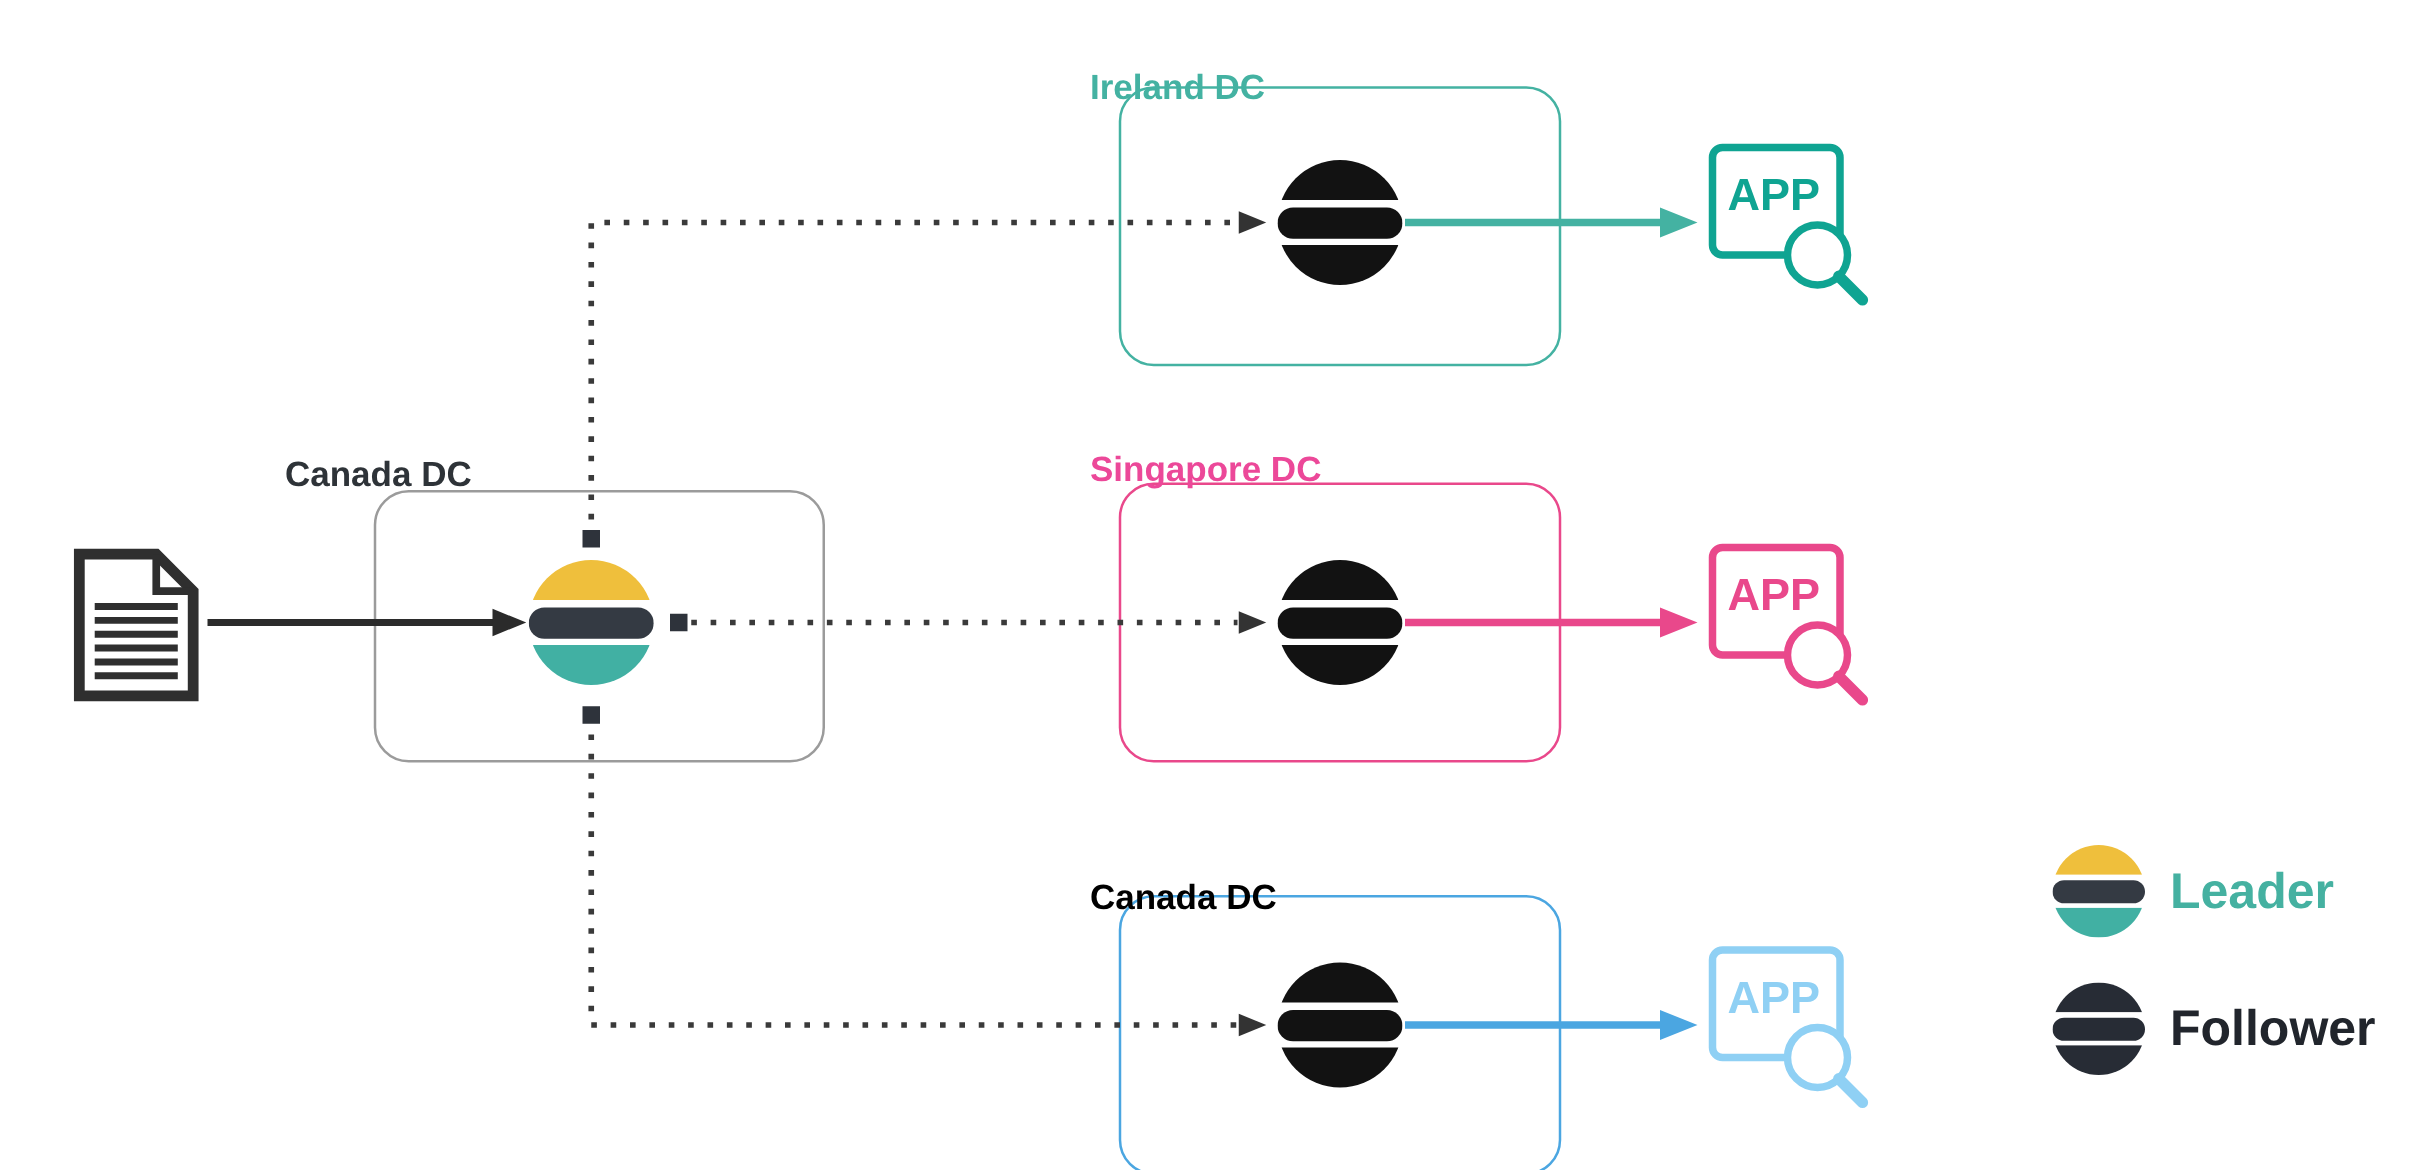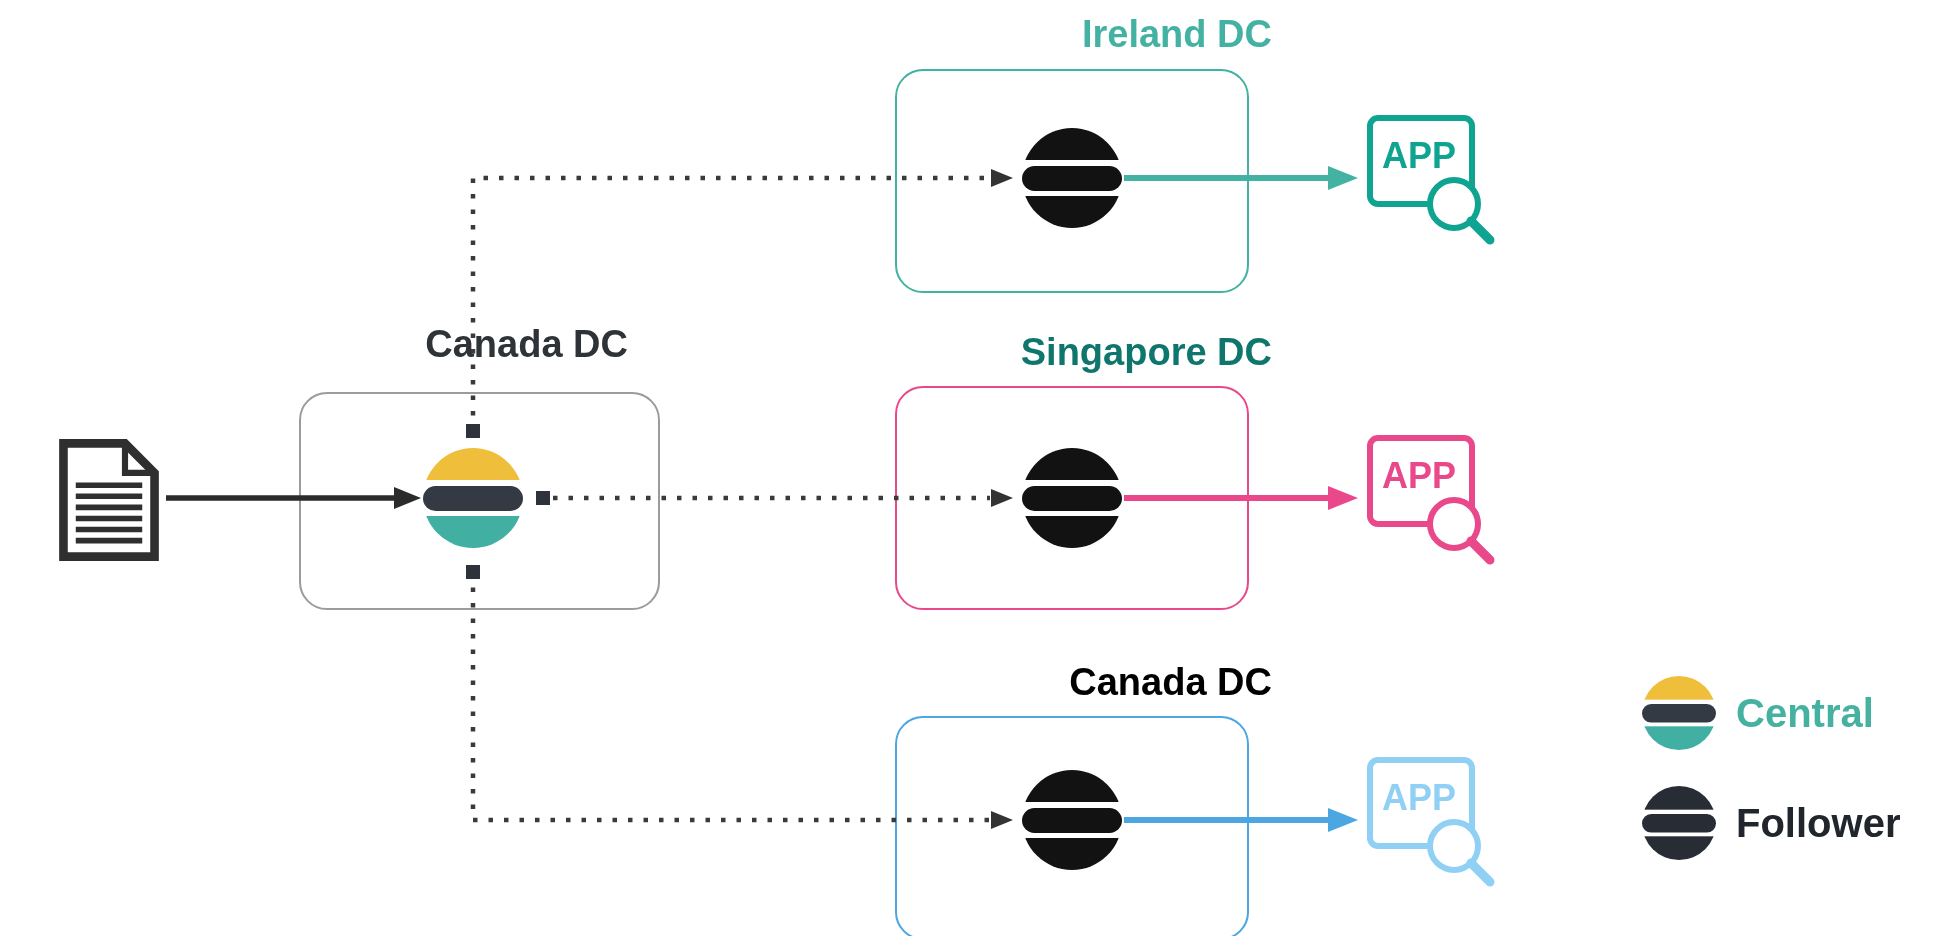--- a/index.html
+++ b/index.html
@@ -22,24 +22,25 @@
   .overlay {
     position: absolute;
     left: 0; top: 0;
     z-index: 2;
   }
   .es, .app, .doc { position: absolute; z-index: 3; }
   .dc-label {
     position: absolute;
     z-index: 3;
     width: 400px;
-    text-align: right;
-    font-size: 38px;
+    text-align: left;
+    font-size: 28px;
     font-weight: bold;
     line-height: 48px;
+    margin-top: 36px;
   }
   .legend-label {
     position: absolute;
     z-index: 3;
     font-size: 40px;
     font-weight: bold;
     line-height: 50px;
   }
   
   .dotted { fill: none; stroke: #3A3A3A; stroke-width: 4.5; stroke-dasharray: 4.5 11; }
@@ -122,21 +123,21 @@
     <line class="doc-line" x1="16" y1="58" x2="70" y2="58"></line>
     <line class="doc-line" x1="16" y1="67" x2="70" y2="67"></line>
     <line class="doc-line" x1="16" y1="76" x2="70" y2="76"></line>
     <line class="doc-line" x1="16" y1="85" x2="70" y2="85"></line>
   </svg>
 
   <div class="dc-label" style="left: 228px; top: 320px; color: rgb(46, 51, 56);">Canada DC</div>
 
   <div class="dc-label" style="left: 872px; top: 10px; color: rgb(68, 178, 162);">Ireland DC</div>
 
-  <div class="dc-label" style="left: 872px; top: 328px; color: #0f766e;">Singapore DC</div>
+  <div class="dc-label" style="left: 872px; top: 316px; color: #ec4899;">Singapore DC</div>
 
   <div class="dc-label" style="left: 872px; top: 658px; color: #000000;">Canada DC</div>
 
   <svg class="es leader" style="left:423px; top:448px;" width="100" height="100" viewBox="0 0 100 100">
     <defs>
         <clipPath id="clip-ct">
           <circle cx="50" cy="50" r="50"></circle>
         </clipPath>
       </defs>
     <g clip-path="url(#clip-ct)">
@@ -217,21 +218,21 @@
         <clipPath id="clip-lg1">
           <circle cx="50" cy="50" r="50"></circle>
         </clipPath>
       </defs>
     <g clip-path="url(#clip-lg1)">
       <rect class="seg-top" x="-2" y="-2" width="104" height="34"></rect>
       <rect class="seg-bot" x="-2" y="68" width="104" height="36"></rect>
     </g>
     <rect class="seg-mid" x="0" y="38" width="100" height="25" rx="12.5"></rect>
   </svg>
-  <div class="legend-label" style="left: 1736px; top: 688px; color: rgb(69, 177, 161);">Central</div>
+  <div class="legend-label" style="left: 1736px; top: 688px; color: rgb(69, 177, 161);">Leader</div>
 
   <svg class="es legend-follower" style="left:1642px; top:786px;" width="74" height="74" viewBox="0 0 100 100">
     <defs>
         <clipPath id="clip-lg2">
           <circle cx="50" cy="50" r="50"></circle>
         </clipPath>
       </defs>
     <g clip-path="url(#clip-lg2)">
       <rect class="seg" x="-2" y="-2" width="104" height="34"></rect>
       <rect class="seg" x="-2" y="68" width="104" height="36"></rect>

